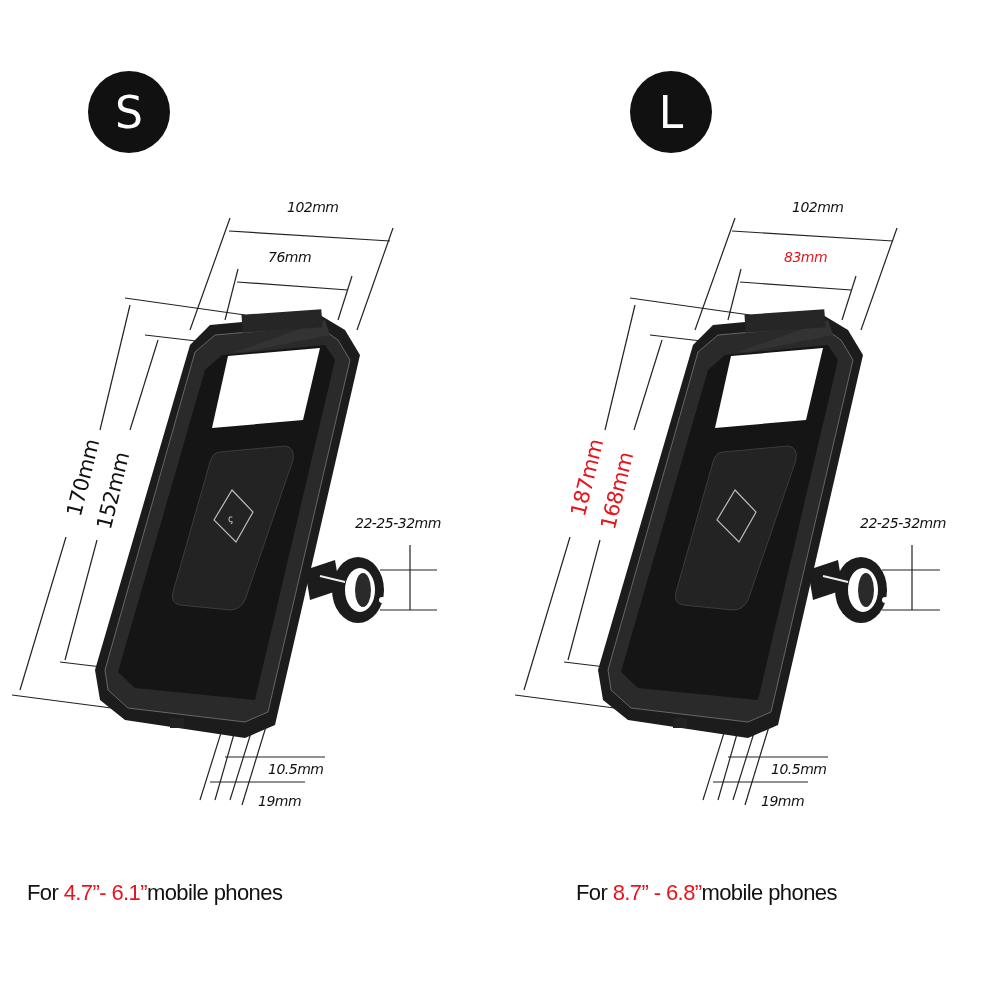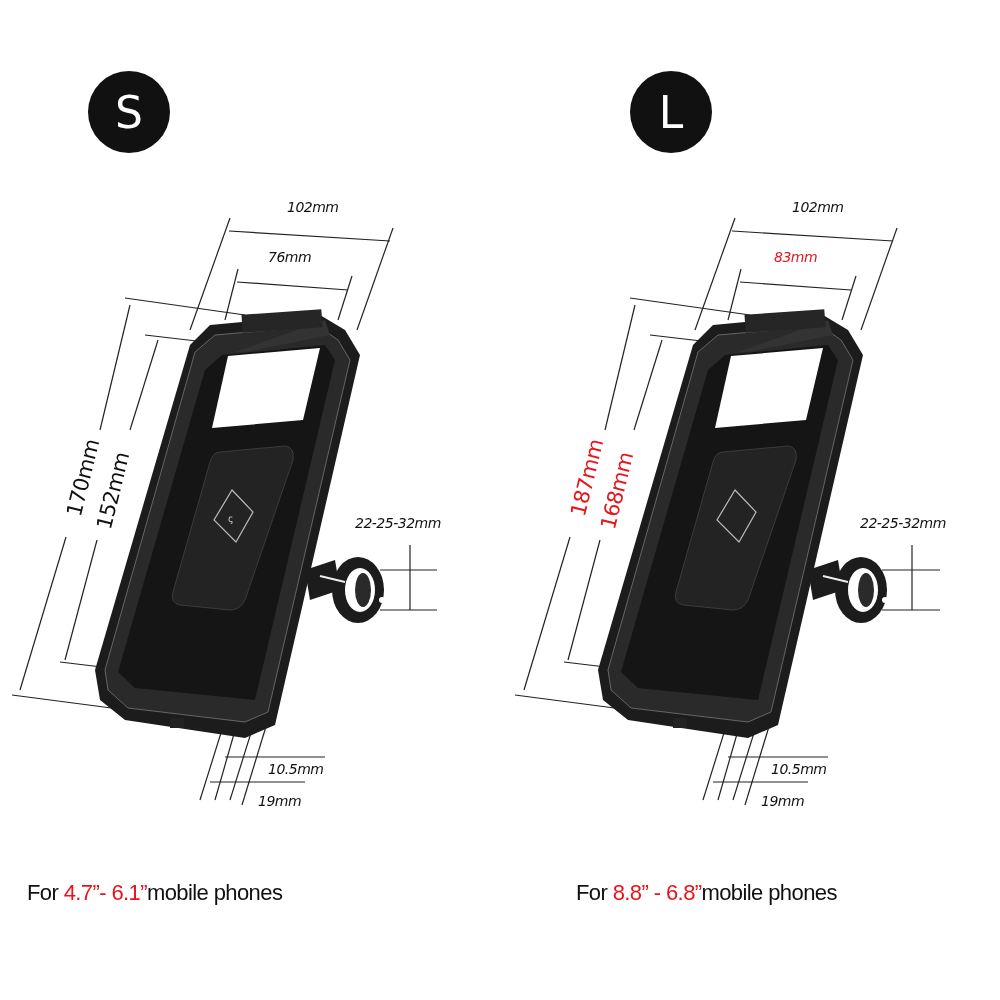--- a/index.html
+++ b/index.html
@@ -142,23 +142,23 @@
       <ellipse cx="358" cy="590" rx="26" ry="33" fill="#1c1c1c"></ellipse>
       <ellipse cx="360" cy="590" rx="15" ry="22" fill="#ffffff"></ellipse>
       <ellipse cx="363" cy="590" rx="8" ry="17" fill="#2a2a2a"></ellipse>
       <circle cx="382" cy="600" r="3" fill="#fff"></circle>
       <path d="M320 576 L345 582" stroke="#eee" stroke-width="2"></path>
       <rect x="170" y="718" width="14" height="10" fill="#222"></rect>
     </g>
   </svg>
 
   <div class="lbl" style="left:292px;top:199px;">102mm</div>
-  <div class="lbl red" style="left:274px;top:249px;text-align:center;">83mm</div>
+  <div class="lbl red" style="left:284px;top:249px;text-align:center;">83mm</div>
   <div class="vlbl red" style="left:66px;top:513px;transform:rotate(-76deg);">187mm</div>
   <div class="vlbl red" style="left:96px;top:526px;transform:rotate(-76deg);">168mm</div>
   <div class="lbl" style="left:360px;top:515px;">22-25-32mm</div>
   <div class="lbl" style="left:271px;top:761px;">10.5mm</div>
   <div class="lbl" style="left:261px;top:793px;">19mm</div>
 
   <div class="caption">
-    <span>For </span><span class="red">8.8” - 6.8”</span><span>mobile phones</span>
+    <span>For </span><span class="red">8.7” - 6.8”</span><span>mobile phones</span>
   </div>
 </div>
 
 </body></html>

